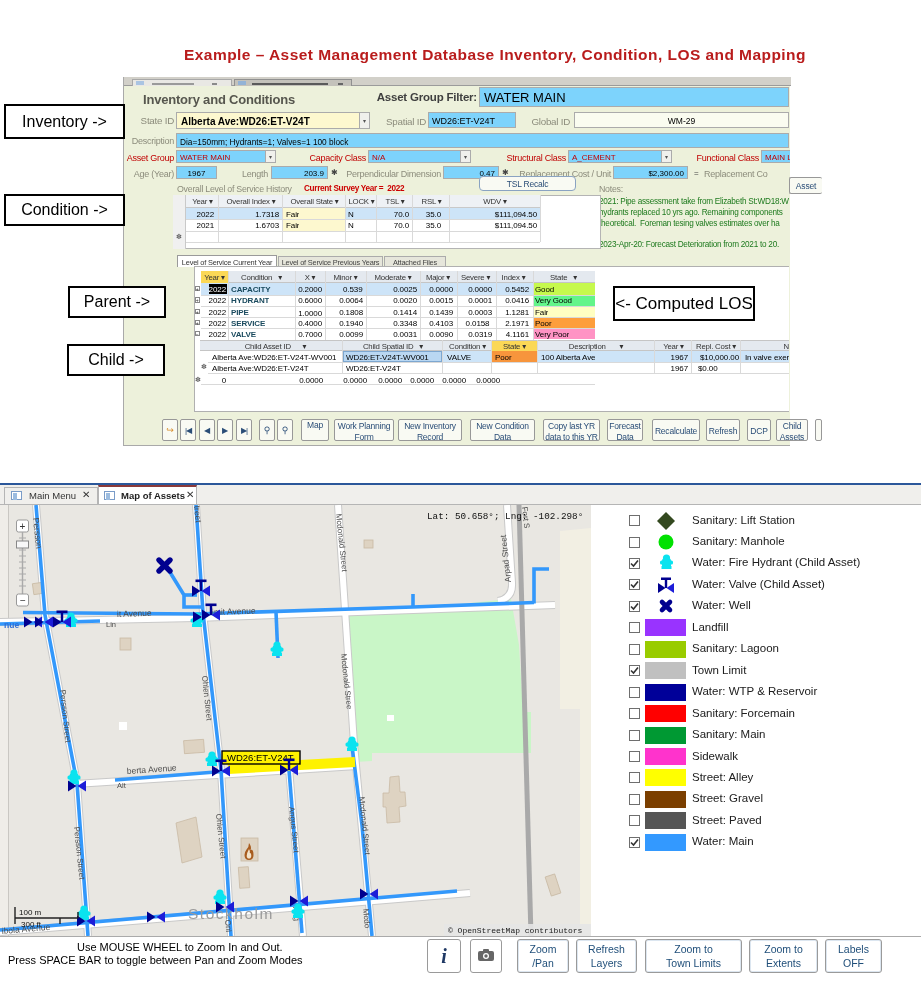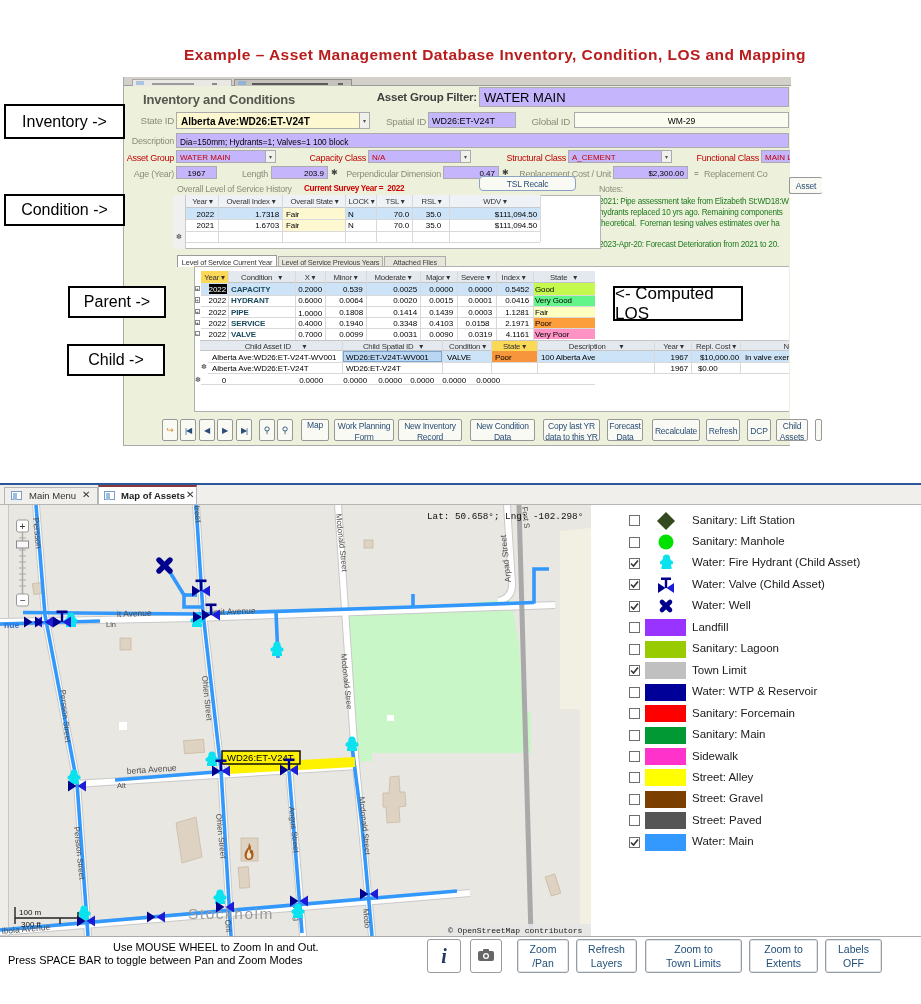--- a/index.html
+++ b/index.html
@@ -1,38 +1,38 @@
 <!DOCTYPE html>
 <html><head>
 <meta charset="utf-8">
 <style>
   * { margin:0; padding:0; box-sizing:border-box; }
   body { width:921px; height:1004px; background:#fff; font-family:"Liberation Sans",sans-serif; position:relative; overflow:hidden; }
   .abs { position:absolute; }
   .callout { position:absolute; background:#fff; border:2px solid #000; display:flex; align-items:center; justify-content:center; font-size:16px; color:#000; z-index:6; }
   .glabel { position:absolute; color:#8c8c7c; font-size:9px; letter-spacing:-0.25px; text-align:right; white-space:nowrap; }
   .rlabel { position:absolute; color:#c00000; font-size:9px; letter-spacing:-0.25px; text-align:right; white-space:nowrap; }
-  .inp { position:absolute; background:#c4b5fd; border:1px solid #ababab; color:#000; overflow:hidden; white-space:nowrap; }
+  .inp { position:absolute; background:#7dd3fc; border:1px solid #ababab; color:#000; overflow:hidden; white-space:nowrap; }
   .dd { position:absolute; width:11px; background:#f0f0ec; border:1px solid #ababab; color:#555; font-size:6px; text-align:center; }
   .btn { position:absolute; background:#f9faf3; border:1px solid #989898; border-radius:2px; color:#2a4d77; text-align:center; line-height:1.3; font-size:8px; letter-spacing:-0.2px; overflow:hidden;margin-left:32px; }
   .th { position:absolute; font-size:7.8px; letter-spacing:-0.2px; color:#333; text-align:center; overflow:hidden; white-space:nowrap; }
   .td { position:absolute; font-size:8px; letter-spacing:-0.1px; color:#000; overflow:hidden; white-space:nowrap; }
   .gridv { position:absolute; width:1px; background:#d9d9d9; }
   .gridh { position:absolute; height:1px; background:#d9d9d9; }
 </style>
 </head>
 <body>
 
 <div class="abs" style="left:184px; top:46px; width:630px; font-size:15.5px; font-weight:bold; color:#b91c1c; letter-spacing:0.45px;">Example – Asset Management Database Inventory, Condition, LOS and Mapping</div>
 
 <div class="callout" style="left:4px; top:104px; width:121px; height:35px;">Inventory -&gt;</div>
 <div class="callout" style="left:4px; top:194px; width:121px; height:32px;">Condition -&gt;</div>
 <div class="callout" style="left:68px; top:286px; width:98px; height:32px;">Parent -&gt;</div>
 <div class="callout" style="left:67px; top:344px; width:98px; height:32px;">Child -&gt;</div>
-<div class="callout" style="left:613px; top:286px; width:130px; height:35px; font-size:17px;">&lt;- Computed LOS</div>
+<div class="callout" style="left:613px; top:286px; width:142px; height:35px; font-size:17px;">&lt;- Computed LOS</div>
 
 <div class="abs" style="left:123px; top:77px; width:667px; height:369px; background:#edf1db; border-left:1px solid #a9a9a9; border-bottom:1px solid #a9a9a9; z-index:0;">
 
   <div class="abs" style="left:0; top:0; width:667px; height:9px; background:#d2d0c9; border-bottom:1px solid #9b9b9b;">
     <div class="abs" style="left:8px; top:2px; width:100px; height:7px; background:#e9e8e4; border:1px solid #a8a8a8; border-bottom:none;"></div>
     <div class="abs" style="left:12px; top:4px; width:8px; height:4px; background:#aac4e2;"></div>
     <div class="abs" style="left:28px; top:5.5px; width:42px; height:2px; background:#9a9a9a;"></div>
     <div class="abs" style="left:88px; top:5.5px; width:5px; height:2.5px; background:#8a8a8a;"></div>
     <div class="abs" style="left:110px; top:2px; width:118px; height:7px; background:#c4c2bb; border:1px solid #909090; border-bottom:none;"></div>
     <div class="abs" style="left:114px; top:4px; width:8px; height:4px; background:#93b3d6;"></div>
@@ -566,21 +566,21 @@
 <div class="abs" style="left:645px; top:812.3px; width:41px; height:17px; background:#555555;"></div>
 <div class="abs" style="left:692px; top:813.8px; font-size:11.5px; color:#202020;">Street: Paved</div>
 <div class="abs" style="left:629px; top:836.8px; width:11px; height:11px; background:#fff; border:1px solid #6e6e6e;"></div>
 <svg class="abs" style="left:629px; top:836.8px;" width="11" height="11">
     <path d="M2,5.5 L4.5,8 L9,2.5" stroke="#333" stroke-width="1.6" fill="none"></path>
   </svg>
 <div class="abs" style="left:645px; top:833.8px; width:41px; height:17px; background:#3399ff;"></div>
 <div class="abs" style="left:692px; top:835.2px; font-size:11.5px; color:#202020;">Water: Main</div>
 
 <div class="abs" style="left:0; top:936px; width:921px; height:40px; background:#fff; border-top:1px solid #aaa;"></div>
-<div class="abs" style="left:77px; top:941px; font-size:11px; color:#000;margin-left:36px;">Use MOUSE WHEEL to Zoom In and Out.</div>
+<div class="abs" style="left:77px; top:941px; font-size:11px; color:#000;">Use MOUSE WHEEL to Zoom In and Out.</div>
 <div class="abs" style="left:8px; top:954px; font-size:11px; color:#000;">Press SPACE BAR to toggle between Pan and Zoom Modes</div>
 <div class="abs" style="left:427px; top:939px; width:34px; height:34px; background:#fff; border:1px solid #9a9a9a; border-radius:3px; text-align:center;"><span style="font-family:'Liberation Serif',serif; font-style:italic; font-weight:bold; font-size:20px; color:#1f3864; line-height:32px;">i</span></div>
 <div class="abs" style="left:470px; top:939px; width:32px; height:34px; background:#fff; border:1px solid #9a9a9a; border-radius:3px;">
   <svg width="30" height="32">
       <g transform="translate(15,16)">
         <rect x="-8" y="-5" width="16" height="10" rx="2" fill="#666"></rect>
         <rect x="-3" y="-7" width="6" height="3" rx="1" fill="#666"></rect>
         <circle cx="0" cy="0" r="3" fill="#fff"></circle>
         <circle cx="0" cy="0" r="1.7" fill="#666"></circle>
       </g>

